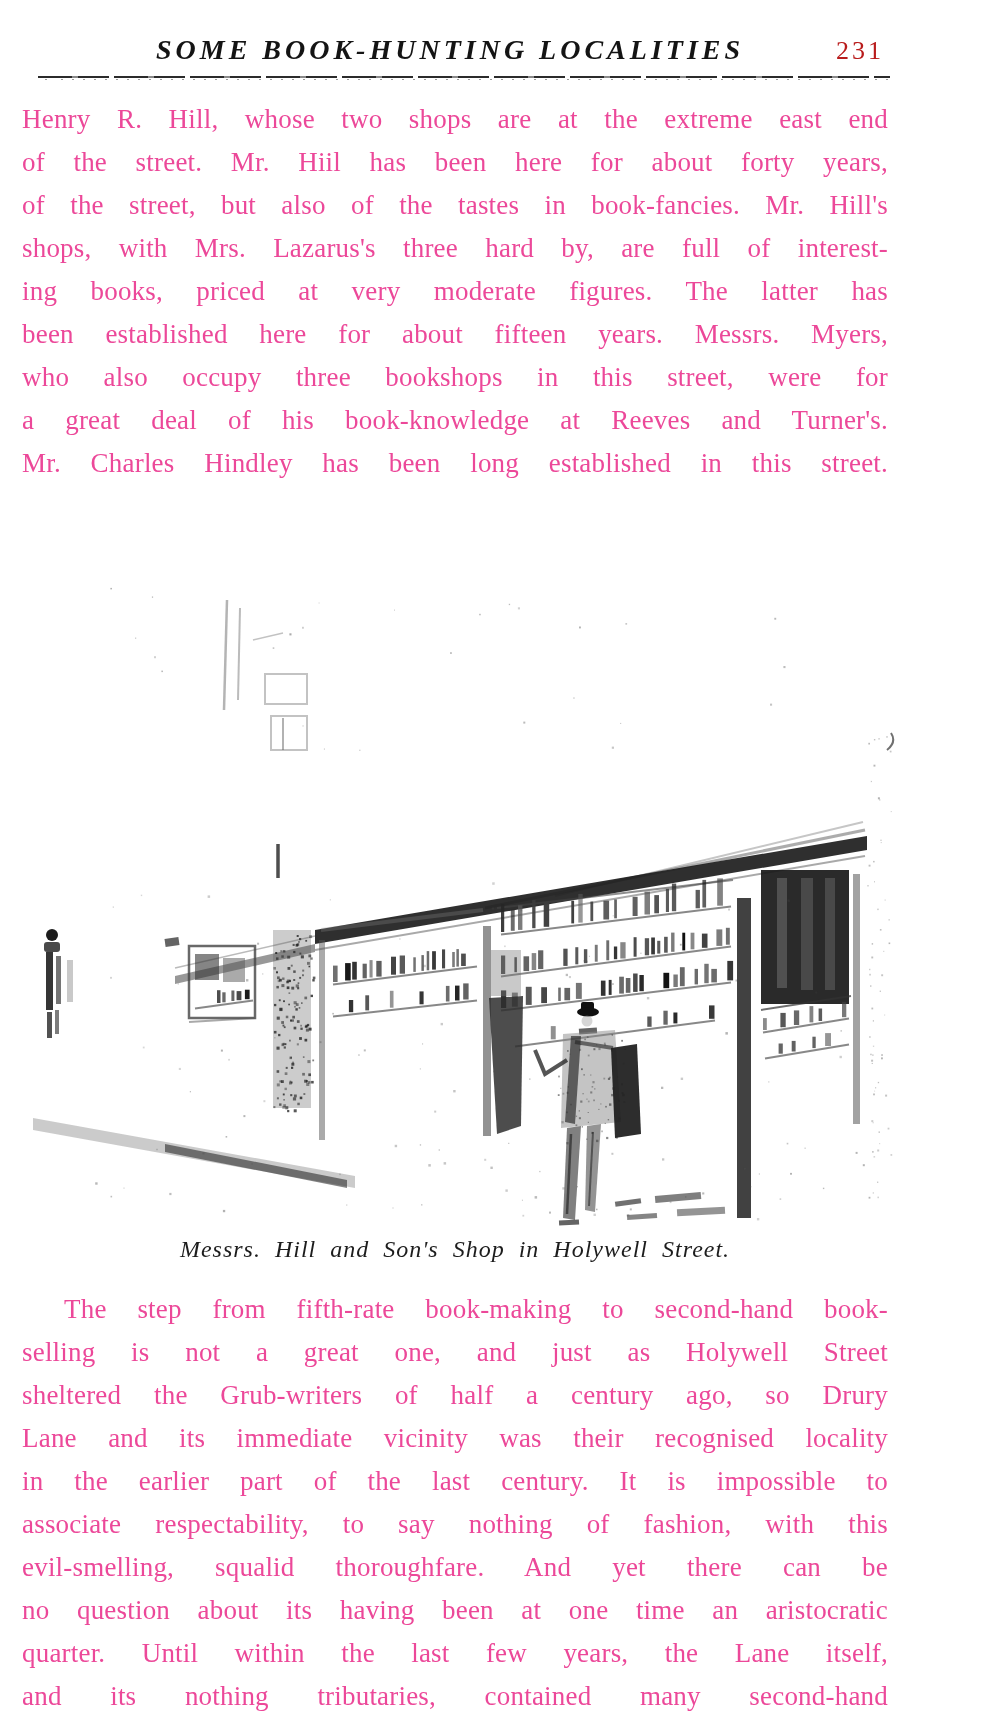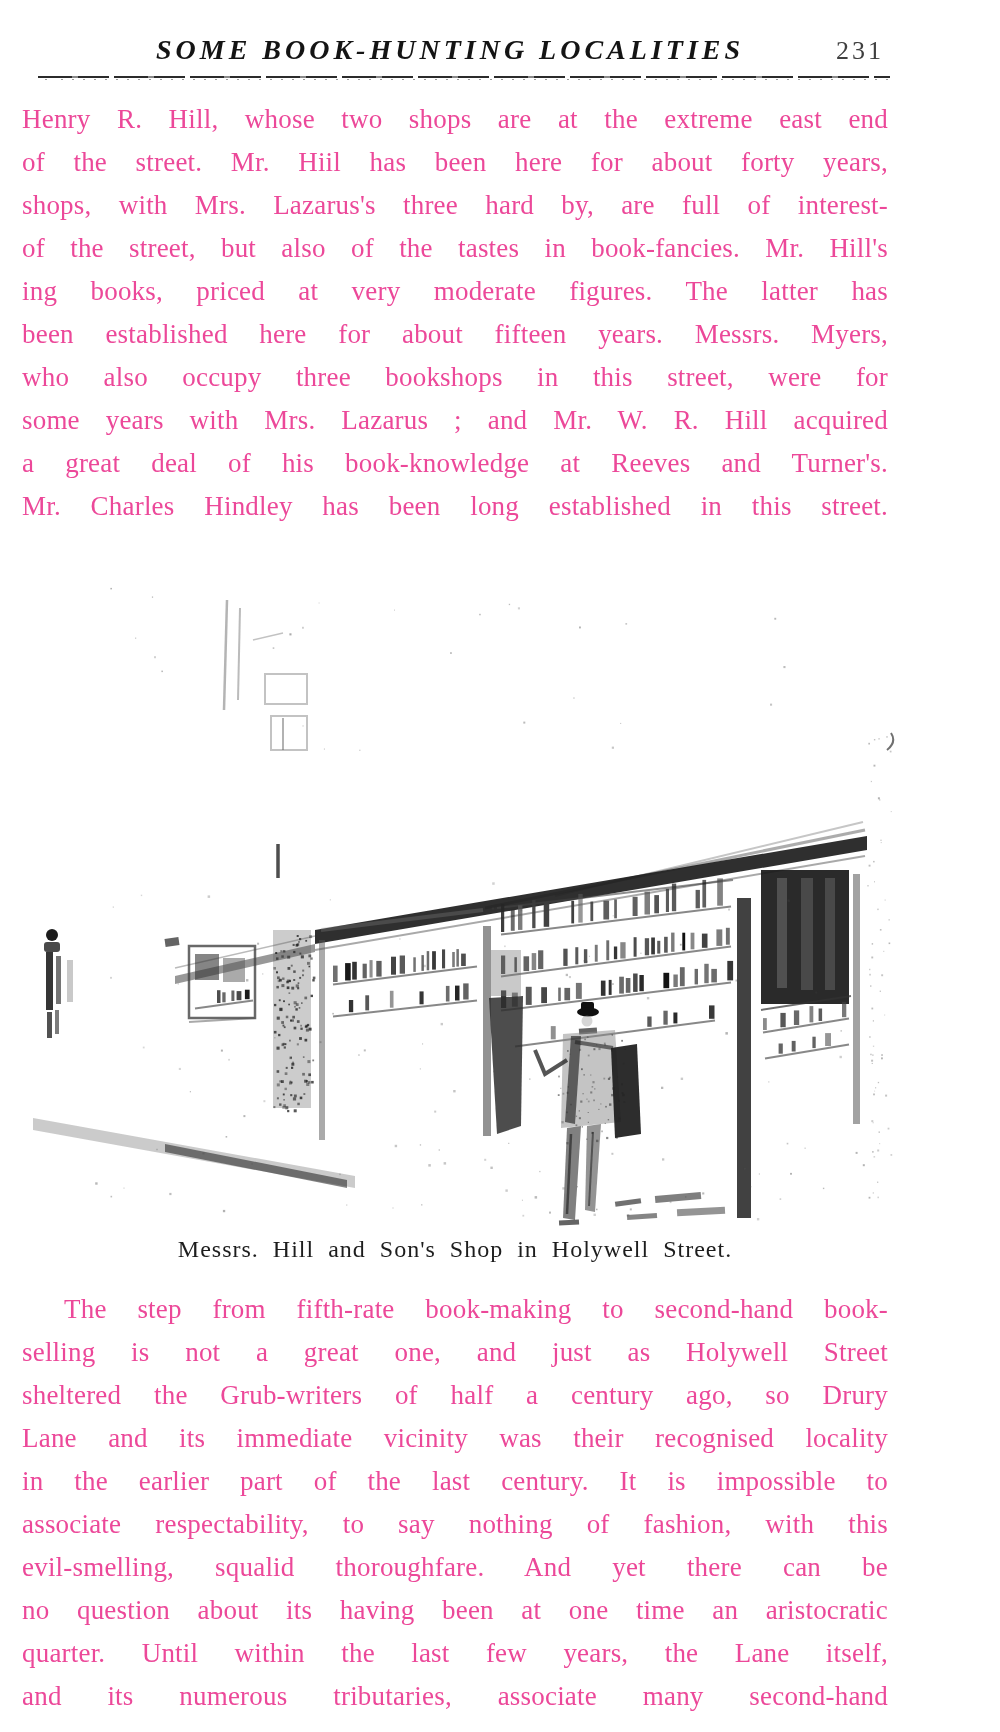--- a/index.html
+++ b/index.html
@@ -6,21 +6,21 @@
   .sheet{
     position:relative;width:1000px;height:1732px;background:#ffffff;
     font-family:"Liberation Serif", serif;color:#161616;overflow:hidden;
   }
   .running-head{
     position:absolute;top:34px;left:0;right:100px;text-align:center;
     font-style:italic;font-weight:700;font-size:28px;letter-spacing:4px;
     color:#141414;white-space:nowrap;
   }
   .page-number{
-    position:absolute;top:36px;right:116px;font-size:26px;letter-spacing:3px;color:#404040;
+    position:absolute;top:36px;right:116px;font-size:26px;letter-spacing:3px;color:#b91c1c;
   }
   .head-rule{
     position:absolute;top:76px;left:38px;width:852px;height:4px;
     background-image:
       repeating-linear-gradient(90deg,#2b2b2b 0 34px, #8a8a8a 34px 40px, #2b2b2b 40px 71px, rgba(0,0,0,0) 71px 76px),
       repeating-linear-gradient(90deg, rgba(0,0,0,0) 0 9px, #9a9a9a 9px 11px);
     background-size:100% 2px,100% 1px;
     background-position:0 0,14px 3px;
     background-repeat:repeat-x;
   }
@@ -28,42 +28,41 @@
   .para .line{
     height:43px;line-height:43px;
     text-align:justify;text-align-last:justify;
     letter-spacing:.2px;
   }
   .para .line.indent{padding-left:42px;}
   .figure-wrap{position:absolute;top:578px;left:15px;width:880px;height:648px;}
   .figure-wrap svg{display:block;width:880px;height:648px;}
   .caption{
     position:absolute;top:1236px;left:0;right:90px;text-align:center;
-    font-size:24px;color:#1d1d1d;letter-spacing:1px;word-spacing:7px;
+    font-style:italic;font-size:24px;color:#1d1d1d;letter-spacing:1px;word-spacing:7px;
     white-space:nowrap;
   }
 </style>
 </head>
 <body>
 
 <div class="sheet" style="background: rgb(255, 255, 255); color: rgb(22, 22, 22);">
 
   <div class="running-head">SOME BOOK-HUNTING LOCALITIES</div>
   <div class="page-number">231</div>
   <div class="head-rule"></div>
 
   <div class="para" style="top:98px;">
     <div class="line">Henry R. Hill, whose two shops are at the extreme east end</div>
     <div class="line">of the street.  Mr. Hiil has been  here for about forty years,</div>
+    <div class="line">of the street, but also of the tastes in book-fancies.  Mr. Hill's</div>
     <div class="line">shops, with Mrs. Lazarus's three hard by, are full of interest-</div>
-    <div class="line">of the street, but also of the tastes in book-fancies.  Mr. Hill's</div>
     <div class="line">ing books, priced at very moderate figures.  The latter has</div>
     <div class="line">been established here for about fifteen years.  Messrs. Myers,</div>
     <div class="line">who also occupy three bookshops in this street, were for</div>
-    <div class="line">some years with Mrs. Lazarus ; and Mr. W. R. Hill acquired</div>
     <div class="line">a great deal of his book-knowledge at Reeves and Turner's.</div>
     <div class="line">Mr. Charles Hindley has been long established in this street.</div>
   </div>
 
   <div class="figure-wrap">
     <svg viewBox="0 0 880 648" xmlns="http://www.w3.org/2000/svg">
 
       <g>
           <rect x="605.1" y="144.9" width="1.1" height="1.1" fill="#555555" opacity="0.32"></rect>
           <rect x="303.6" y="24.5" width="1.0" height="1.0" fill="#555555" opacity="0.27"></rect>
@@ -680,16 +679,16 @@
   <div class="para" style="top:1288px;">
     <div class="line indent">The step from fifth-rate book-making to second-hand book-</div>
     <div class="line">selling is not a great one, and just as Holywell Street</div>
     <div class="line">sheltered the Grub-writers of half a century ago, so Drury</div>
     <div class="line">Lane and its immediate vicinity was their recognised locality</div>
     <div class="line">in the earlier part of the last century.  It is impossible to</div>
     <div class="line">associate respectability, to say nothing of fashion, with this</div>
     <div class="line">evil-smelling, squalid thoroughfare.  And yet there can be</div>
     <div class="line">no question about its having been at one time an aristocratic</div>
     <div class="line">quarter.  Until within the last few years, the Lane itself,</div>
-    <div class="line">and its numerous tributaries, associate many second-hand</div>
+    <div class="line">and its nothing tributaries, contained many second-hand</div>
   </div>
 
 </div>
 
 </body></html>

